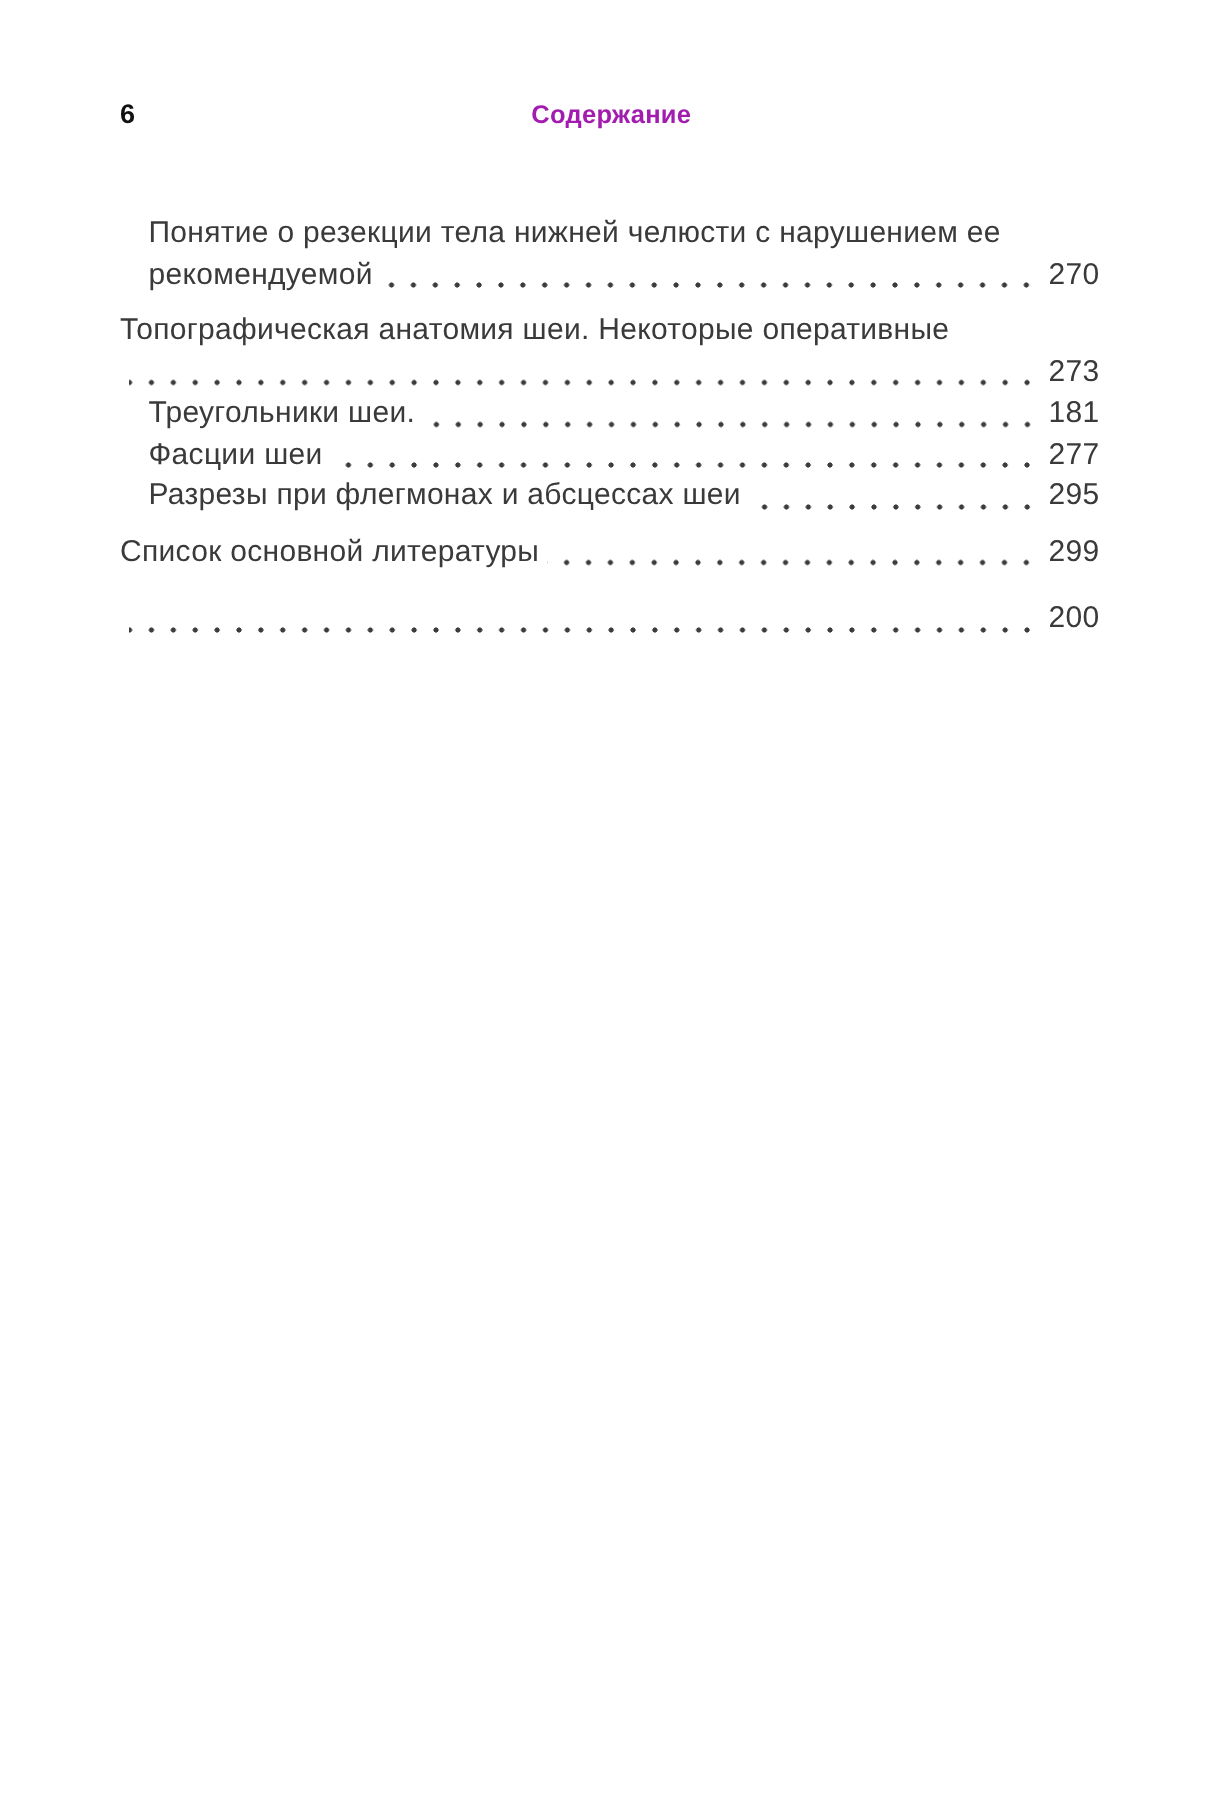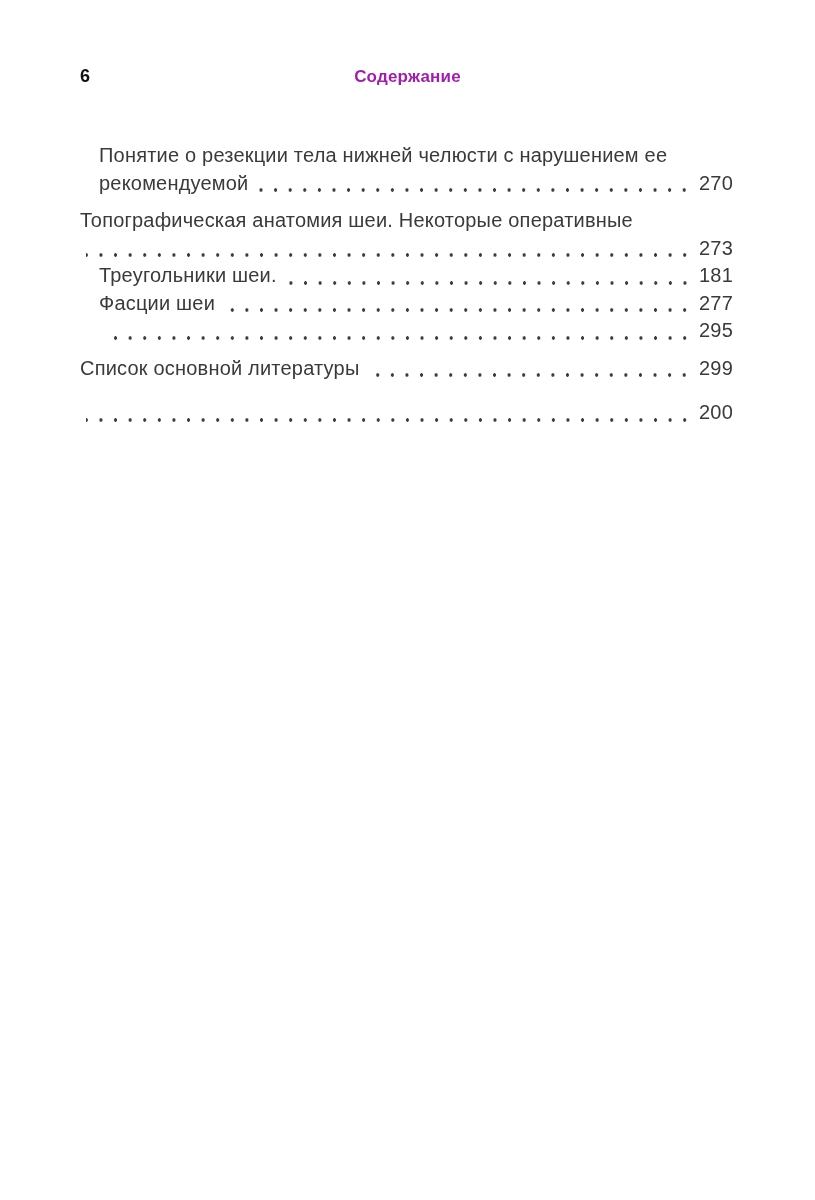--- a/index.html
+++ b/index.html
@@ -120,20 +120,21 @@
       <div class="row">
         <span class="t">Фасции шеи</span>
         <span class="leader"></span>
         <span class="pg">277</span>
       </div>
     </div>
 
 
     <div class="entry sub">
       <div class="row">
+        <span class="t">Разрезы при флегмонах и абсцессах шеи</span>
         <span class="leader"></span>
         <span class="pg">295</span>
       </div>
     </div>
 
     <div class="entry top gap">
       <div class="row">
         <span class="t">Список основной литературы</span>
         <span class="leader"></span>
         <span class="pg">299</span>

